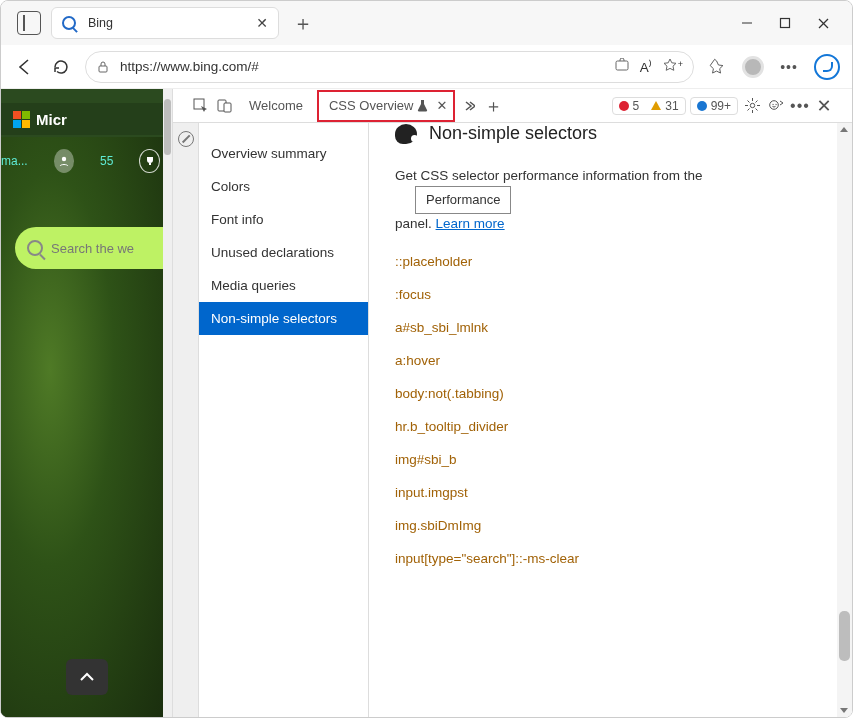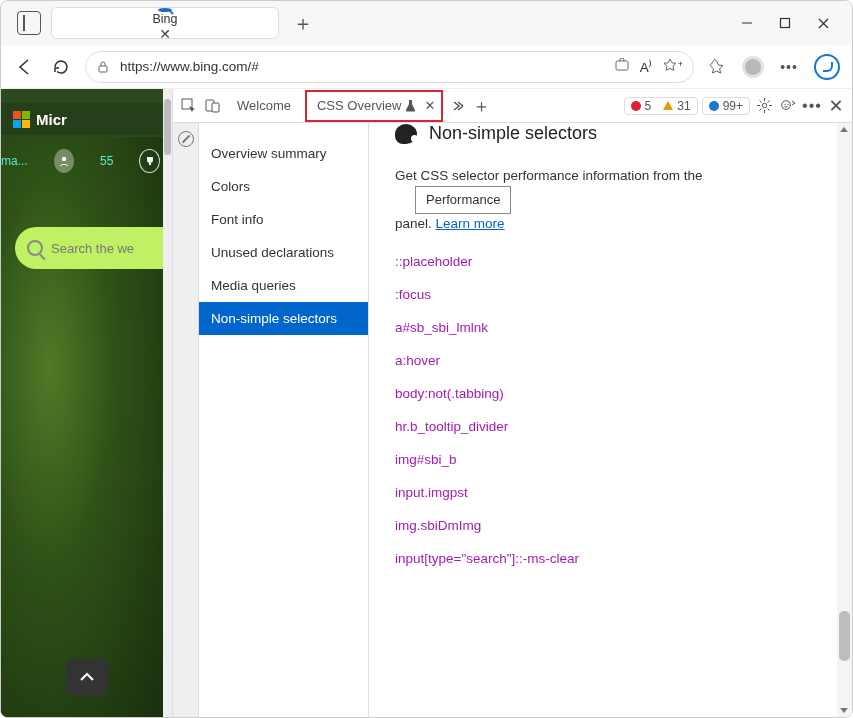--- a/index.html
+++ b/index.html
@@ -2,21 +2,21 @@
 <html><head>
 <meta charset="utf-8">
 <style>
   * { box-sizing: border-box; margin: 0; padding: 0; font-family: "Segoe UI", Arial, sans-serif; }
   body { background: #fff; width: 853px; height: 718px; overflow: hidden; border: 1px solid #ccc; border-radius: 8px; position: relative; }
 
   
   .titlebar { height: 44px; display: flex; align-items: center; padding: 0 8px; background: #f7f7f7; }
   .tabspace-icon { width: 24px; height: 24px; border: 1.5px solid #555; border-radius: 4px; margin: 0 10px 0 8px; position: relative; }
   .tabspace-icon::after { content:""; position:absolute; left:5px; top:3px; bottom:3px; width:1.5px; background:#555; }
-  .tab { display:flex; align-items:center; background:#fff; border:1px solid #ddd; border-radius:6px; height:32px; padding:0 10px; width:228px; gap:0;flex-direction:column; }
+  .tab { display:flex; align-items:center; background:#fff; border:1px solid #ddd; border-radius:6px; height:32px; padding:0 10px; width:228px; gap:12px; }
   .tab .searchglyph { width:14px; height:14px; border:2px solid #2169c7; border-radius:50%; position:relative; }
   .tab .searchglyph::after { content:""; position:absolute; width:6px; height:2px; background:#2169c7; bottom:-3px; right:-4px; transform:rotate(45deg); }
   .tab .title { flex:1; font-size:12.5px; color:#333; }
   .tab .close { font-size:14px; color:#444; }
   .newtab { font-size:20px; color:#555; margin-left:14px; }
   .winbtns { margin-left:auto; display:flex; gap:26px; padding-right:14px; }
   .winbtns span svg { display:block; }
 
   
   .addrrow { height:44px; display:flex; align-items:center; gap:12px; padding:0 12px; background:#fff; border-bottom:1px solid #eee;}
@@ -51,21 +51,21 @@
   }
   .pagecol .searchpill { position:absolute; top:138px; left:14px; right:0; height:42px; background:#bef264; border-radius:22px 0 0 22px; display:flex; align-items:center; padding-left:12px; gap:8px; color:#777; font-size:13px; overflow:hidden;}
   .pagecol .searchpill .mag { width:16px;height:16px; border:2px solid #888; border-radius:50%; position:relative;}
   .pagecol .searchpill .mag::after{content:"";position:absolute;width:7px;height:2px;background:#888;bottom:-4px;right:-5px;transform:rotate(45deg);}
   .pagecol .fab { position:absolute; bottom:22px; left:50%; transform:translateX(-50%); width:42px;height:36px; background:#333; border-radius:6px; display:flex; align-items:center; justify-content:center; color:#fff;}
   .pagecol .vscroll { position:absolute; right:0; top:0; width:9px; bottom:0; background:#efefef;}
   .pagecol .vscroll .thumb{ position:absolute; left:1px; right:1px; top:10px; height:56px; background:#bdbdbd; border-radius:4px;}
 
   
   .devtools { flex:1; display:flex; flex-direction:column; background:#fff; }
-  .devbar { height:34px; display:flex; align-items:center; border-bottom:1px solid #ddd; padding:0 6px; gap:4px; font-size:13px; color:#555;}
+  .devbar { height:34px; display:flex; align-items:center; border-bottom:1px solid #ddd; padding:0 18px; gap:4px; font-size:13px; color:#555;}
   .devbar .ico { width:20px;height:20px; display:flex; align-items:center; justify-content:center; }
   .devbar .tabbtn { padding: 0 10px; height:32px; display:flex; align-items:center; gap:4px; color:#555;}
   .devbar .tabbtn.callout { border:2.5px solid #d23; padding:0 6px 0 10px;text-align:right; }
   .devbar .tabbtn .xx { font-size:13px; margin-left:4px;}
   .devbar .spacer{flex:1;}
   .counter { display:flex; align-items:center; gap:4px; border:1px solid #ddd; border-radius:4px; padding:1px 6px; font-size:12px;}
   .dot{width:10px;height:10px;border-radius:50%;}
   .dot.err{background:#d23;}
   .tri{width:0;height:0;border-left:5px solid transparent;border-right:5px solid transparent;border-bottom:9px solid #e09c00;}
   .dot.info{background:#1976d2;}
@@ -82,21 +82,21 @@
   .mainpane .inner{ position:absolute; inset:0 16px 0 0; overflow:hidden; }
   .topremnant { padding:4px 26px; font-size:13.5px; color:#333; display:flex; justify-content:space-between; border-bottom:1px solid #e8e8e8; margin-bottom:36px;}
   .topremnant .link{ color:#0066cc; }
   .section-h { display:flex; align-items:center; gap:12px; padding:0 26px; margin-bottom:22px;}
   .palette{ width:22px;height:20px; background:#222; border-radius:50% 50% 50% 8px; position:relative;}
   .palette::after{content:"";position:absolute;width:7px;height:7px;background:#fff;border-radius:50%;right:-1px;bottom:2px;}
   .section-h h2{ font-size:18px; font-weight:400; color:#222;}
   .desc{ padding:0 26px; font-size:13.5px; color:#333; line-height:1.5;}
   .desc .perfbtn{ display:inline-block; border:1px solid #888; padding:3px 10px; font-size:13px; margin-left:20px;}
   .desc a{ color:#0066cc; text-decoration:underline;}
-  .sel-list{ padding:20px 26px; font-size:13.5px; color:#a21caf;}
+  .sel-list{ padding:20px 26px; font-size:13.5px; color:#a16207;}
   .sel-list div{ margin-bottom:18px;}
   .mainscroll{position:absolute; right:0; top:0; bottom:0; width:15px; background:#f4f4f4;}
   .mainscroll .arrow{position:absolute;left:3px;width:0;height:0;border-left:4px solid transparent;border-right:4px solid transparent;}
   .mainscroll .up{top:4px;border-bottom:5px solid #777;}
   .mainscroll .dn{bottom:4px;border-top:5px solid #777;}
   .mainscroll .thumb{position:absolute;left:2px;right:2px;top:488px;height:50px;background:#bdbdbd;border-radius:5px;}
 
   .devdots{font-size:16px; letter-spacing:1px;}
   .bigx{font-size:18px;}
 </style>

